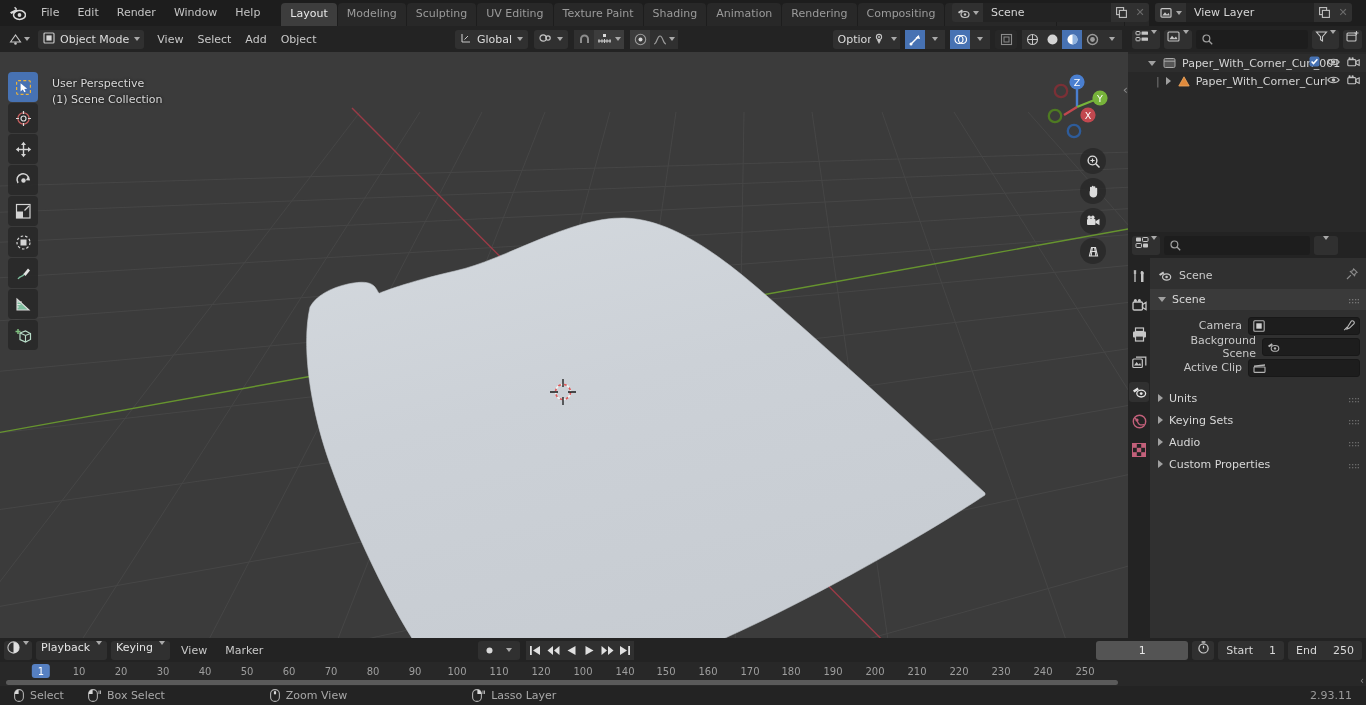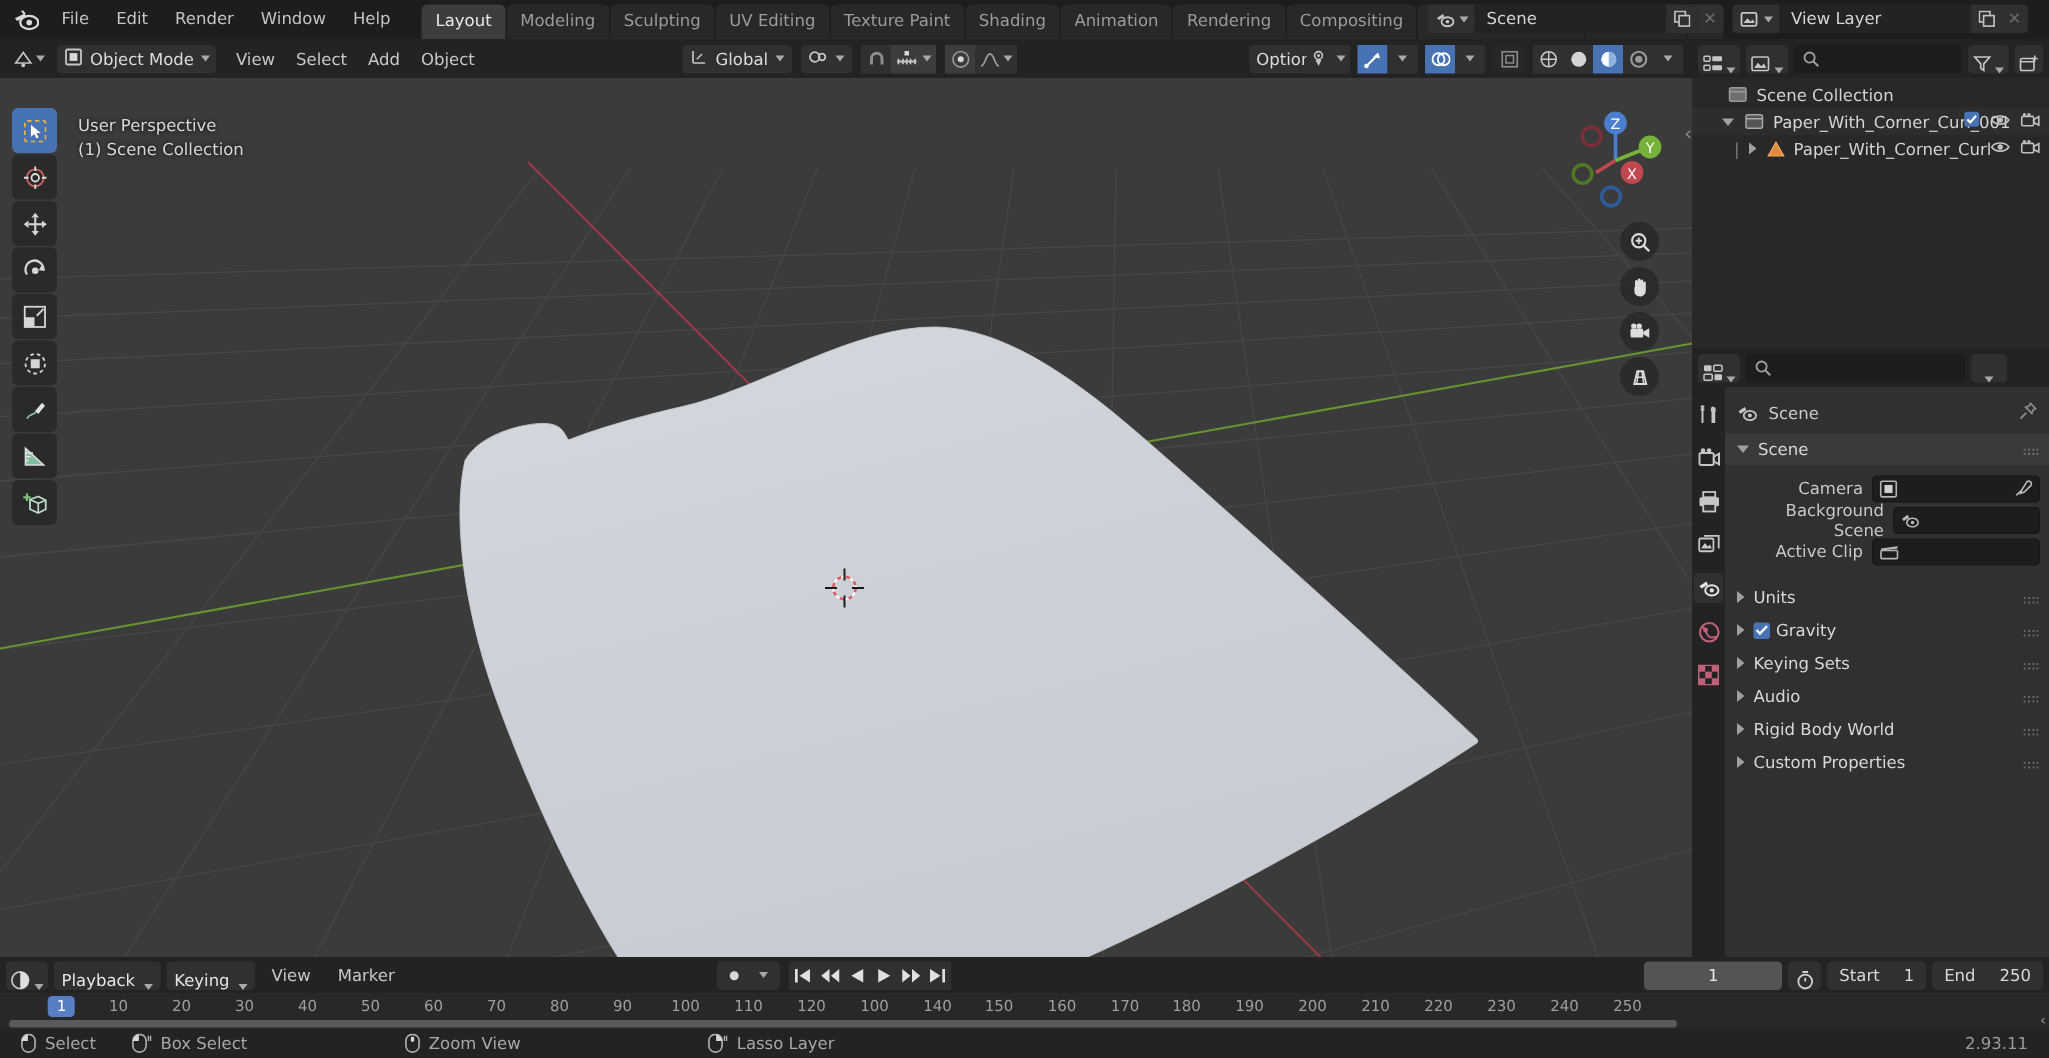--- a/index.html
+++ b/index.html
@@ -100,21 +100,21 @@
 
   
   .outliner {
     position: absolute; left: 1128px; top: 26px; width: 238px; height: 206px;
     background: #282828;
   }
   .outliner-hdr {
     height: 26px; background: #232323; display: flex; align-items: center; padding: 0 4px; gap: 4px;
   }
   .ddbtn {
-    display: flex; align-items: flex-end; background: #303030; border-radius: 3px;
+    display: flex; align-items: flex-start; background: #303030; border-radius: 3px;
     height: 19px; padding: 0 3px; gap: 2px;
   }
   .search-box {
     flex: 1; height: 19px; background: #1d1d1d; border-radius: 3px; display: flex;
     align-items: center; padding: 0 6px; gap: 4px;
   }
   .outliner-row {
     display: flex; align-items: center; height: 18px; font-size: 11px; color: #d4d4d4;
     padding-left: 6px; position: relative;
   }
@@ -622,29 +622,20 @@
       <div class="ddbtn">
         <svg width="13" height="13" viewBox="0 0 13 13">
             <rect x="1" y="3" width="9" height="8" rx="1" fill="none" stroke="#c6c6c6" stroke-width="1.1"></rect>
             <path d="M1 5.2 L10 5.2" stroke="#c6c6c6" stroke-width="1"></path>
             <path d="M10.5 1 L10.5 5 M8.5 3 L12.5 3" stroke="#c6c6c6" stroke-width="1.1"></path>
           </svg>
       </div>
     </div>
 
     <div style="padding-top:2px;">
-      <div class="outliner-row" style="padding-left:24px;">
-        <span style="display:flex;margin-right:6px;">
-          <svg width="13" height="12" viewBox="0 0 13 12">
-              <rect x="1" y="1.5" width="11" height="9" rx="1.3" fill="#6f6f6f" stroke="#9a9a9a" stroke-width="1"></rect>
-              <path d="M1 4.2 L12 4.2" stroke="#9a9a9a" stroke-width="1"></path>
-            </svg>
-        </span>
-        <span>Scene Collection</span>
-      </div>
 
       <div class="outliner-row alt" style="padding-left:20px;">
         <span class="tri" style="margin-right:7px;"></span>
         <span style="display:flex;margin-right:6px;">
           <svg width="13" height="12" viewBox="0 0 13 12">
               <rect x="1" y="1.5" width="11" height="9" rx="1.3" fill="#555" stroke="#a8a8a8" stroke-width="1"></rect>
               <path d="M1 4.2 L12 4.2" stroke="#a8a8a8" stroke-width="1"></path>
             </svg>
         </span>
         <span>Paper_With_Corner_Curl_001</span>
@@ -874,80 +865,39 @@
                   <rect x="0" y="3" width="1.3" height="1.3"></rect>
                   <rect x="3" y="3" width="1.3" height="1.3"></rect>
                   <rect x="6" y="3" width="1.3" height="1.3"></rect>
                   <rect x="8.7" y="3" width="1.3" height="1.3"></rect>
                 </g>
               </svg>
           </span>
         </div>
         <div class="panel-hdr" style="height:22px;">
           <span class="tri-right"></span>
-          <span class="cbox">
-            <svg width="9" height="8" viewBox="0 0 9 8">
-                <path d="M1 4 L3.3 6.4 L8 1.4" fill="none" stroke="#fff" stroke-width="1.6"></path>
-              </svg>
-          </span>
-          <span style="margin-left:-2px;">Gravity</span>
-          <span class="grip">
-            <svg width="10" height="7" viewBox="0 0 10 7">
-                <g fill="#b0b0b0">
-                  <rect x="0" y="0" width="1.3" height="1.3"></rect>
-                  <rect x="3" y="0" width="1.3" height="1.3"></rect>
-                  <rect x="6" y="0" width="1.3" height="1.3"></rect>
-                  <rect x="8.7" y="0" width="1.3" height="1.3"></rect>
-                  <rect x="0" y="3" width="1.3" height="1.3"></rect>
-                  <rect x="3" y="3" width="1.3" height="1.3"></rect>
-                  <rect x="6" y="3" width="1.3" height="1.3"></rect>
-                  <rect x="8.7" y="3" width="1.3" height="1.3"></rect>
-                </g>
-              </svg>
-          </span>
-        </div>
-        <div class="panel-hdr" style="height:22px;">
-          <span class="tri-right"></span>
           <span>Keying Sets</span>
           <span class="grip">
             <svg width="10" height="7" viewBox="0 0 10 7">
                 <g fill="#b0b0b0">
                   <rect x="0" y="0" width="1.3" height="1.3"></rect>
                   <rect x="3" y="0" width="1.3" height="1.3"></rect>
                   <rect x="6" y="0" width="1.3" height="1.3"></rect>
                   <rect x="8.7" y="0" width="1.3" height="1.3"></rect>
                   <rect x="0" y="3" width="1.3" height="1.3"></rect>
                   <rect x="3" y="3" width="1.3" height="1.3"></rect>
                   <rect x="6" y="3" width="1.3" height="1.3"></rect>
                   <rect x="8.7" y="3" width="1.3" height="1.3"></rect>
                 </g>
               </svg>
           </span>
         </div>
         <div class="panel-hdr" style="height:22px;">
           <span class="tri-right"></span>
           <span>Audio</span>
-          <span class="grip">
-            <svg width="10" height="7" viewBox="0 0 10 7">
-                <g fill="#b0b0b0">
-                  <rect x="0" y="0" width="1.3" height="1.3"></rect>
-                  <rect x="3" y="0" width="1.3" height="1.3"></rect>
-                  <rect x="6" y="0" width="1.3" height="1.3"></rect>
-                  <rect x="8.7" y="0" width="1.3" height="1.3"></rect>
-                  <rect x="0" y="3" width="1.3" height="1.3"></rect>
-                  <rect x="3" y="3" width="1.3" height="1.3"></rect>
-                  <rect x="6" y="3" width="1.3" height="1.3"></rect>
-                  <rect x="8.7" y="3" width="1.3" height="1.3"></rect>
-                </g>
-              </svg>
-          </span>
-        </div>
-        <div class="panel-hdr" style="height:22px;">
-          <span class="tri-right"></span>
-          <span>Rigid Body World</span>
           <span class="grip">
             <svg width="10" height="7" viewBox="0 0 10 7">
                 <g fill="#b0b0b0">
                   <rect x="0" y="0" width="1.3" height="1.3"></rect>
                   <rect x="3" y="0" width="1.3" height="1.3"></rect>
                   <rect x="6" y="0" width="1.3" height="1.3"></rect>
                   <rect x="8.7" y="0" width="1.3" height="1.3"></rect>
                   <rect x="0" y="3" width="1.3" height="1.3"></rect>
                   <rect x="3" y="3" width="1.3" height="1.3"></rect>
                   <rect x="6" y="3" width="1.3" height="1.3"></rect>

